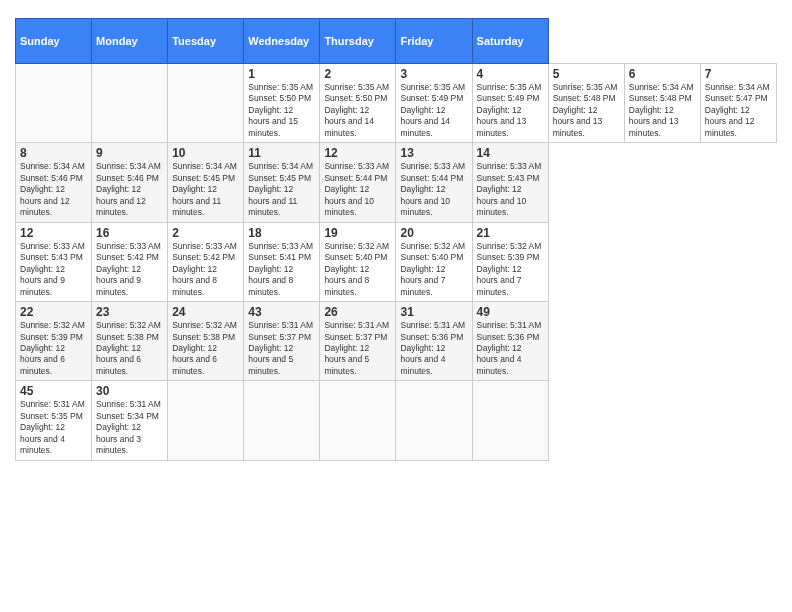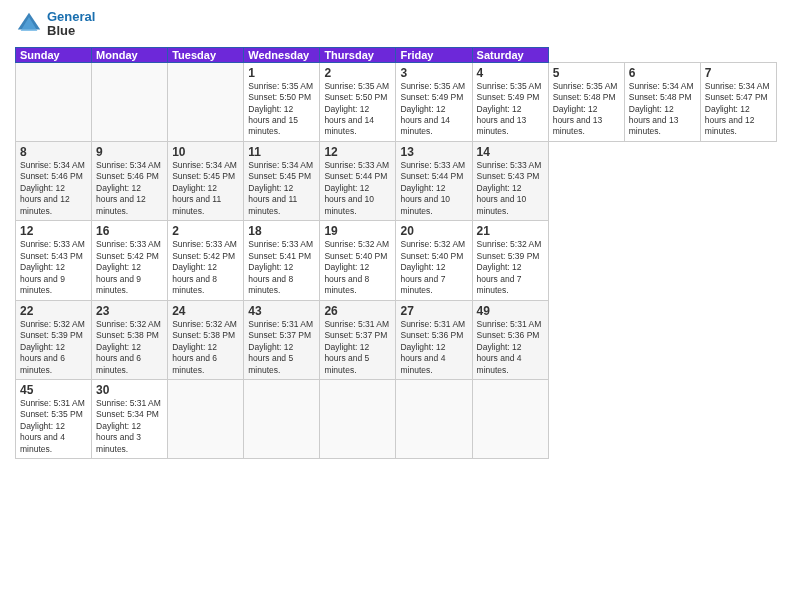--- a/index.html
+++ b/index.html
@@ -46,25 +46,25 @@
     .subtitle {
       font-size: 14px;
       color: #555;
     }
     table {
       width: 100%;
       border-collapse: collapse;
       table-layout: fixed;
     }
     thead th {
-      background: #6d28d9;
+      background: #3b82f6;
       color: #fff;
       font-size: 11px;
       font-weight: bold;
-      padding: 1px 4px;
+      padding: 16px 4px;
       text-align: left;
       border: 1px solid #2a5aaf;
     }
     tbody td {
       border: 1px solid #ccc;
       vertical-align: top;
       padding: 3px 4px;
       font-size: 8.5px;
       color: #333;
       height: 78px;
@@ -82,30 +82,20 @@
       line-height: 1.35;
     }
     td.empty {
       background: #f9f9f9;
     }
   </style>
 </head>
 <body>
 
 <div class="header-section">
-  <div class="logo">
-    <svg class="logo-icon" viewBox="0 0 40 40">
-      <polygon points="20,4 36,28 4,28" fill="#1a6faf" opacity="0.85"></polygon>
-      <polygon points="20,10 32,30 8,30" fill="#5aaae0" opacity="0.7"></polygon>
-    </svg>
-    <div class="logo-text">
-      <div><span>General</span></div>
-      <div>Blue</div>
-    </div>
-  </div>
   <div class="title-section">
   </div>
 </div>
 
 <table>
   <thead>
     <tr>
       <th>Sunday</th>
       <th>Monday</th>
       <th>Tuesday</th>
@@ -224,21 +214,21 @@
         </td>
         <td>
           <span class="day-number">43</span>
           <div class="day-info">Sunrise: 5:31 AM<br>Sunset: 5:37 PM<br>Daylight: 12 hours and 5 minutes.</div>
         </td>
         <td>
           <span class="day-number">26</span>
           <div class="day-info">Sunrise: 5:31 AM<br>Sunset: 5:37 PM<br>Daylight: 12 hours and 5 minutes.</div>
         </td>
         <td>
-          <span class="day-number">27</span>
+          <span class="day-number">31</span>
           <div class="day-info">Sunrise: 5:31 AM<br>Sunset: 5:36 PM<br>Daylight: 12 hours and 4 minutes.</div>
         </td>
         <td>
           <span class="day-number">49</span>
           <div class="day-info">Sunrise: 5:31 AM<br>Sunset: 5:36 PM<br>Daylight: 12 hours and 4 minutes.</div>
         </td>
       </tr>
       <tr>
         <td>
           <span class="day-number">45</span>

